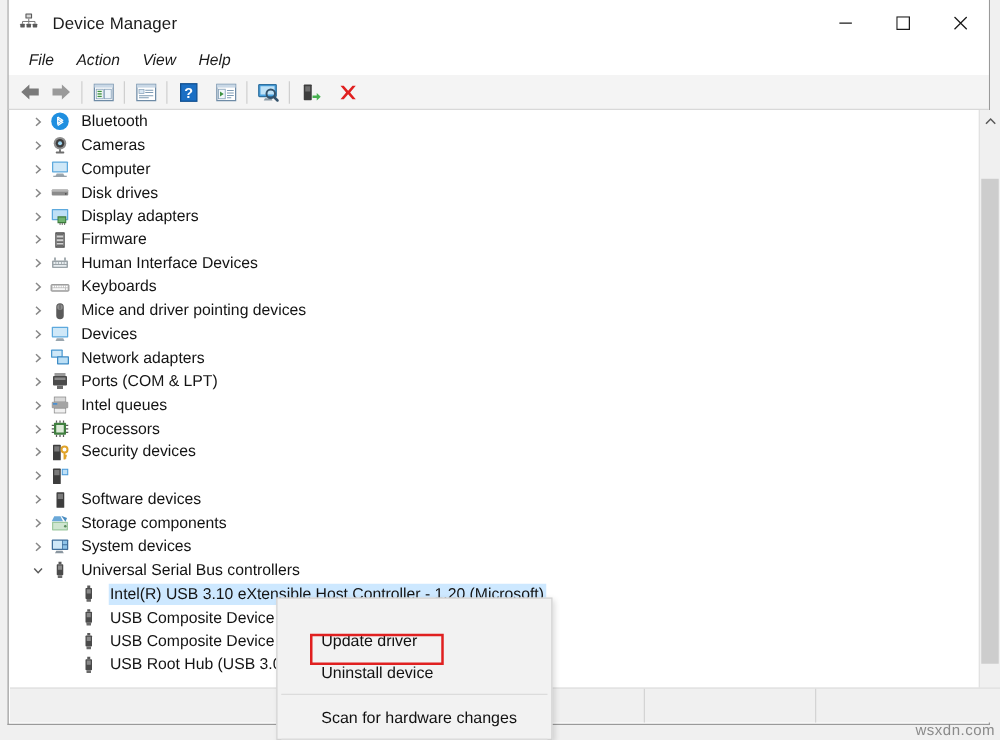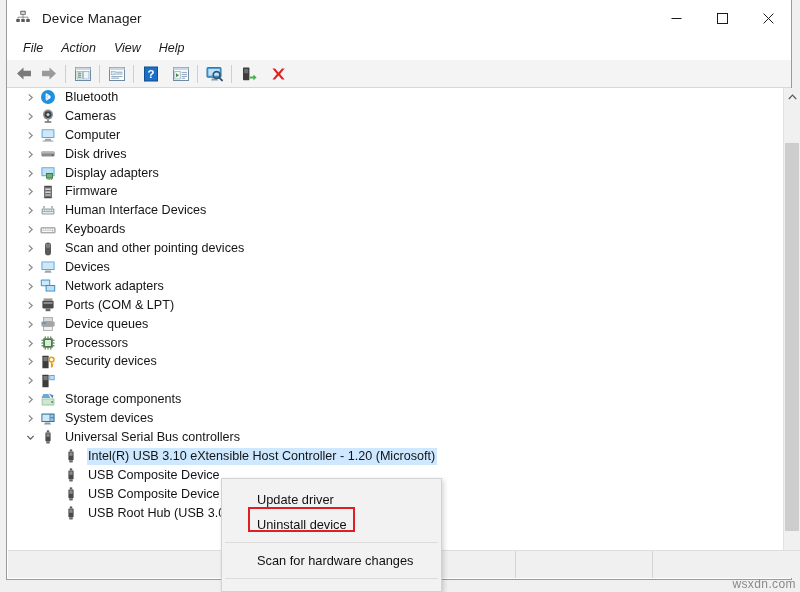--- a/index.html
+++ b/index.html
@@ -192,21 +192,21 @@
   
   .ctxmenu {
     position: absolute;
     left: 221px; top: 478px;
     width: 221px;
     height: 114px;
     background: #f2f2f2;
     border: 1px solid #d2d2d2;
     box-shadow: 2px 2px 5px rgba(0,0,0,0.16);
     box-sizing: border-box;
-    padding-top: 8px;
+    padding-top: 21px;
     z-index: 40;
   }
   .ctx-item {
     height: 25px;
     display: flex;
     align-items: center;
     padding-left: 35px;
     font-size: 12.8px;
     color: #111111;
     white-space: nowrap;
@@ -528,21 +528,21 @@
                 <path d="M2.8 1.4 L6.2 4.5 L2.8 7.6" fill="none" stroke="#888888" stroke-width="1.2"></path>
               </svg>
             </div>
             <div class="ticon">
               <svg class="ic" width="16" height="16" viewBox="0 0 16 16">
                 <rect x="5" y="1.6" width="6" height="12.8" rx="3" fill="#5a5a5a"></rect>
                 <rect x="5.8" y="2.4" width="4.4" height="4.6" rx="2.2" fill="#8d8d8d"></rect>
                 <path d="M8 2.4 L8 6.6" stroke="#5a5a5a" stroke-width="0.8"></path>
               </svg>
             </div>
-            <span class="tlabel">Scan and other pointing devices</span>
+            <span class="tlabel">Mice and driver pointing devices</span>
           </div>
           <div class="trow indent-0">
             <div class="chev">
               <svg width="9" height="9" viewBox="0 0 9 9">
                 <path d="M2.8 1.4 L6.2 4.5 L2.8 7.6" fill="none" stroke="#888888" stroke-width="1.2"></path>
               </svg>
             </div>
             <div class="ticon">
               <svg class="ic" width="16" height="16" viewBox="0 0 16 16">
                 <rect x="1.4" y="2.4" width="13.2" height="8.6" rx="0.6" fill="#5da9dd"></rect>
@@ -591,21 +591,21 @@
               </svg>
             </div>
             <div class="ticon">
               <svg class="ic" width="16" height="16" viewBox="0 0 16 16">
                 <rect x="3.4" y="1.6" width="9.2" height="4" fill="#d8d8d8" stroke="#8a8a8a" stroke-width="0.6"></rect>
                 <rect x="1.4" y="5.4" width="13.2" height="5.2" rx="0.8" fill="#a4a4a4"></rect>
                 <rect x="2.4" y="6.4" width="3.4" height="1.4" fill="#4a8fd0"></rect>
                 <rect x="3.4" y="10.6" width="9.2" height="3.8" fill="#f0f0f0" stroke="#8a8a8a" stroke-width="0.6"></rect>
               </svg>
             </div>
-            <span class="tlabel">Device queues</span>
+            <span class="tlabel">Intel queues</span>
           </div>
           <div class="trow indent-0">
             <div class="chev">
               <svg width="9" height="9" viewBox="0 0 9 9">
                 <path d="M2.8 1.4 L6.2 4.5 L2.8 7.6" fill="none" stroke="#888888" stroke-width="1.2"></path>
               </svg>
             </div>
             <div class="ticon">
               <svg class="ic" width="16" height="16" viewBox="0 0 16 16">
                 <rect x="3.2" y="3.2" width="9.6" height="9.6" rx="0.6" fill="#3f7f3f"></rect>
@@ -638,20 +638,34 @@
               </svg>
             </div>
             <div class="ticon">
               <svg class="ic" width="16" height="16" viewBox="0 0 16 16">
                 <rect x="2.4" y="1.8" width="6.2" height="12.4" rx="0.5" fill="#3d3d3d"></rect>
                 <rect x="3.4" y="3" width="4.2" height="4.2" fill="#7a7a7a"></rect>
                 <rect x="9.4" y="2" width="5.2" height="5.2" fill="#4a9ad8"></rect>
                 <rect x="10.2" y="2.8" width="3.6" height="3.6" fill="#bfe0f6"></rect>
               </svg>
             </div>
+          </div>
+          <div class="trow indent-0">
+            <div class="chev">
+              <svg width="9" height="9" viewBox="0 0 9 9">
+                <path d="M2.8 1.4 L6.2 4.5 L2.8 7.6" fill="none" stroke="#888888" stroke-width="1.2"></path>
+              </svg>
+            </div>
+            <div class="ticon">
+              <svg class="ic" width="16" height="16" viewBox="0 0 16 16">
+                <rect x="5.2" y="1.8" width="6.2" height="12.4" rx="0.5" fill="#3d3d3d"></rect>
+                <rect x="6.2" y="3" width="4.2" height="4.2" fill="#7a7a7a"></rect>
+              </svg>
+            </div>
+            <span class="tlabel">Software devices</span>
           </div>
           <div class="trow indent-0">
             <div class="chev">
               <svg width="9" height="9" viewBox="0 0 9 9">
                 <path d="M2.8 1.4 L6.2 4.5 L2.8 7.6" fill="none" stroke="#888888" stroke-width="1.2"></path>
               </svg>
             </div>
             <div class="ticon">
               <svg class="ic" width="16" height="16" viewBox="0 0 16 16">
                 <rect x="1.6" y="6.4" width="12.8" height="7" rx="0.6" fill="#9ec9a0"></rect>

